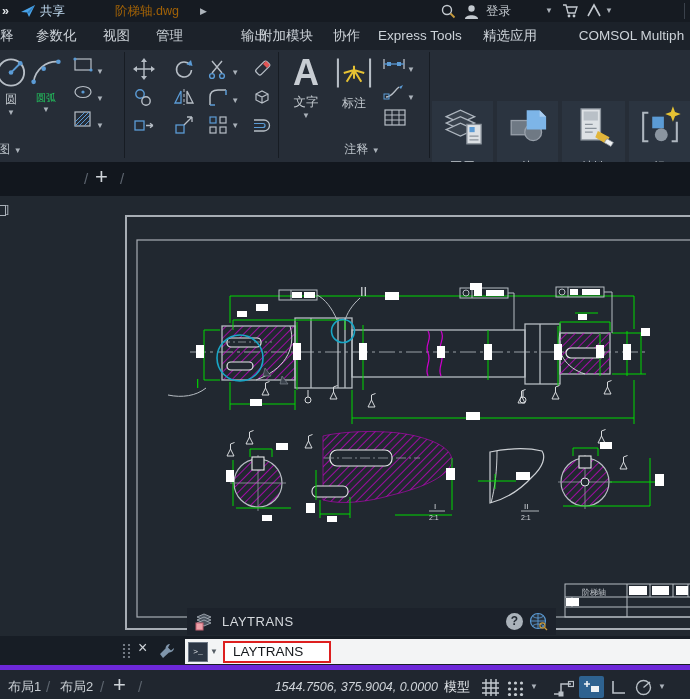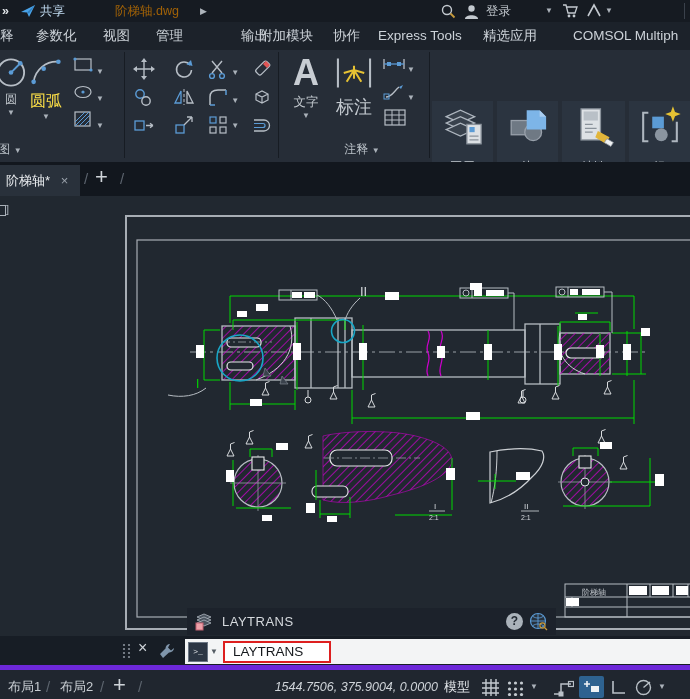--- a/index.html
+++ b/index.html
@@ -73,21 +73,21 @@
   <div class="abs" id="menubar">
     <span class="menu-item" style="left:0px;">释</span>
     <span class="menu-item" style="left:36px;">参数化</span>
     <span class="menu-item" style="left:103px;">视图</span>
     <span class="menu-item" style="left:156px;">管理</span>
     <span class="menu-item" style="left:209px;margin-left:32px;">输出</span>
     <span class="menu-item" style="left:259px;">附加模块</span>
     <span class="menu-item" style="left:333px;">协作</span>
     <span class="menu-item" style="left:378px;">Express Tools</span>
     <span class="menu-item" style="left:483px;">精选应用</span>
-    <span class="menu-item" style="left:573px;width:117px;overflow:hidden;">COMSOL Multiph</span>
+    <span class="menu-item" style="left:573px;width:117px;overflow:hidden;text-align:center;">COMSOL Multiph</span>
   </div>
 
   <div class="abs" id="ribbon">
 
     <div class="abs" style="left:-14px;top:4px;width:50px;text-align:center;">
       <svg width="34" height="34" viewBox="0 0 22 22">
           <circle cx="11" cy="12" r="8.5" fill="none" stroke="#b7bec6" stroke-width="1.2"></circle>
           <line x1="11" y1="12" x2="17" y2="6" stroke="#5b9bd5" stroke-width="1.2"></line>
           <circle cx="11" cy="12" r="1.5" fill="#5b9bd5"></circle>
           <circle cx="17" cy="6" r="1.5" fill="#5b9bd5"></circle>
@@ -95,21 +95,21 @@
       <div style="font-size:12px;color:#c3c9cf;">圆</div>
       <div class="caret">▼</div>
     </div>
     <div class="abs" style="left:24px;top:4px;width:44px;text-align:center;">
       <svg width="34" height="34" viewBox="0 0 22 22">
           <path d="M3,18 A15,15 0 0 1 19,5" fill="none" stroke="#b7bec6" stroke-width="1.2"></path>
           <circle cx="3" cy="18" r="1.5" fill="#5b9bd5"></circle>
           <circle cx="9.5" cy="9.5" r="1.5" fill="#5b9bd5"></circle>
           <circle cx="19" cy="5" r="1.5" fill="#5b9bd5"></circle>
         </svg>
-      <div style="font-size:16px;color:#fde047;">圆弧</div>
+      <div style="font-size:10px;color:#22c55e;">圆弧</div>
       <div class="caret">▼</div>
     </div>
     <div class="abs" style="left:72px;top:6px;">
       <svg width="24" height="18" viewBox="0 0 24 18">
           <rect x="3" y="3" width="16" height="11" fill="none" stroke="#b7bec6" stroke-width="1.2"></rect>
           <circle cx="3" cy="3" r="1.6" fill="#5b9bd5"></circle>
           <circle cx="19" cy="14" r="1.6" fill="#5b9bd5"></circle>
         </svg><span class="caret">▼</span>
     </div>
     <div class="abs" style="left:72px;top:33px;">
@@ -188,21 +188,21 @@
     <div class="abs" style="left:284px;top:2px;width:44px;text-align:center;">
       <div style="font-size:36px;line-height:42px;color:#c8cdd3;font-weight:bold;">A</div>
       <div style="font-size:12.5px;color:#c3c9cf;">文字</div>
       <div class="caret">▼</div>
     </div>
     <div class="abs" style="left:332px;top:4px;width:44px;text-align:center;">
       <svg width="38" height="38" viewBox="0 0 26 26">
           <path d="M2,3 V23 M24,3 V23" stroke="#b7bec6" stroke-width="1.4"></path>
           <path d="M13,8 V17 M8,19 L13,11 L18,19 M6,13 L13,11 L20,13" stroke="#e6c233" stroke-width="1.4" fill="none"></path>
         </svg>
-      <div style="font-size:18px;color:#c3c9cf;">标注</div>
+      <div style="font-size:12px;color:#c3c9cf;">标注</div>
     </div>
     <div class="abs" style="left:381px;top:6px;"><svg width="26" height="16" viewBox="0 0 26 16">
           <path d="M3,3 V13 M23,3 V13" stroke="#b7bec6" stroke-width="1.3"></path>
           <path d="M3,8 H23" stroke="#5b9bd5" stroke-width="1.3"></path>
           <rect x="6" y="6" width="4" height="4" fill="#5b9bd5"></rect>
           <rect x="16" y="6" width="4" height="4" fill="#5b9bd5"></rect>
         </svg><span class="caret">▼</span></div>
     <div class="abs" style="left:383px;top:32px;"><svg width="24" height="18" viewBox="0 0 24 18">
           <path d="M3,15 C9,15 11,9 16,5" fill="none" stroke="#b7bec6" stroke-width="1.3"></path>
           <path d="M16,5 l4,-2 -2,4 Z" fill="#5b9bd5"></path>
@@ -254,24 +254,20 @@
         <rect x="11" y="9" width="9" height="9" fill="#5b9bd5"></rect>
           <circle cx="18" cy="23" r="5" fill="#8b95a0"></circle>
         <path d="M27,1 L28.6,5.4 L33,7 L28.6,8.6 L27,13 L25.4,8.6 L21,7 L25.4,5.4 Z" fill="#e6c233"></path>
       </svg>
       <div class="lbl">组</div>
       <div class="cr caret">▼</div>
     </div>
   </div>
 
   <div class="abs" id="doctabs">
-    <div class="tab-active">
-      <span>阶梯轴*</span>
-      <span style="margin-left:7px;color:#9aa2ab;font-size:13px;">×</span>
-    </div>
     <span class="abs slash" style="left:84px;top:8px;">/</span>
     <span class="abs" style="left:95px;top:2px;font-size:22px;color:#cfd4d9;">+</span>
     <span class="abs slash" style="left:120px;top:8px;">/</span>
   </div>
 
   <div class="abs" id="canvas">
 
     <div class="abs" style="left:0;top:7px;color:#aab1b9;font-size:11px;"><span style="display:inline-block;width:5px;height:9px;border:1px solid #aab1b9;border-left:none;vertical-align:middle;"></span><span>]</span></div>
 
     <svg class="abs" style="left:120px;top:0;" width="570" height="440" viewBox="120 196 570 440">

